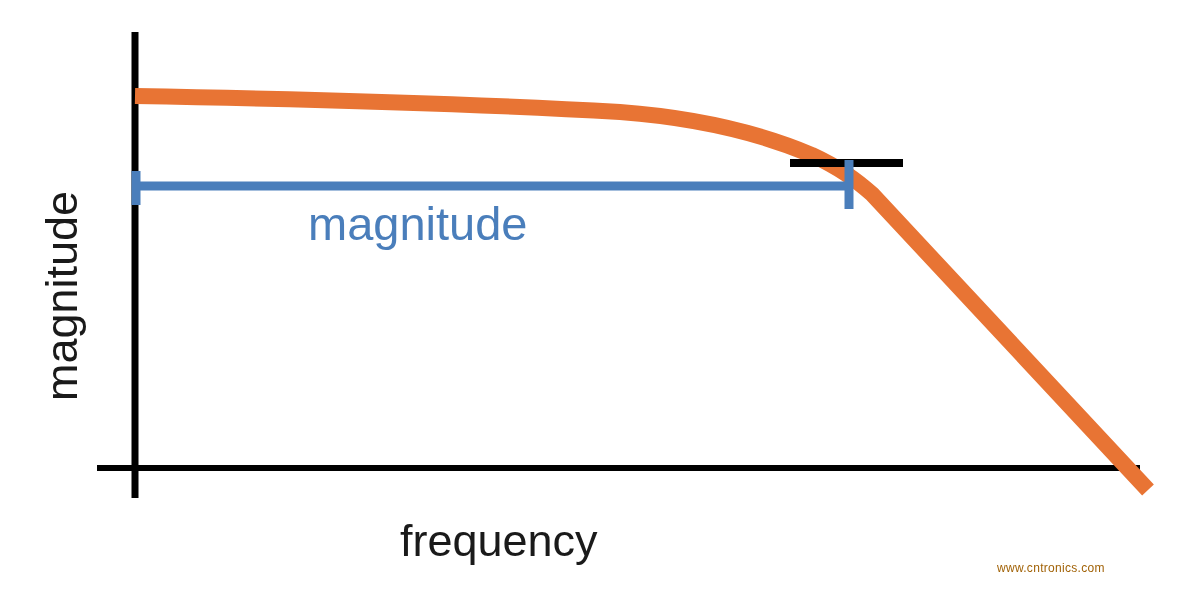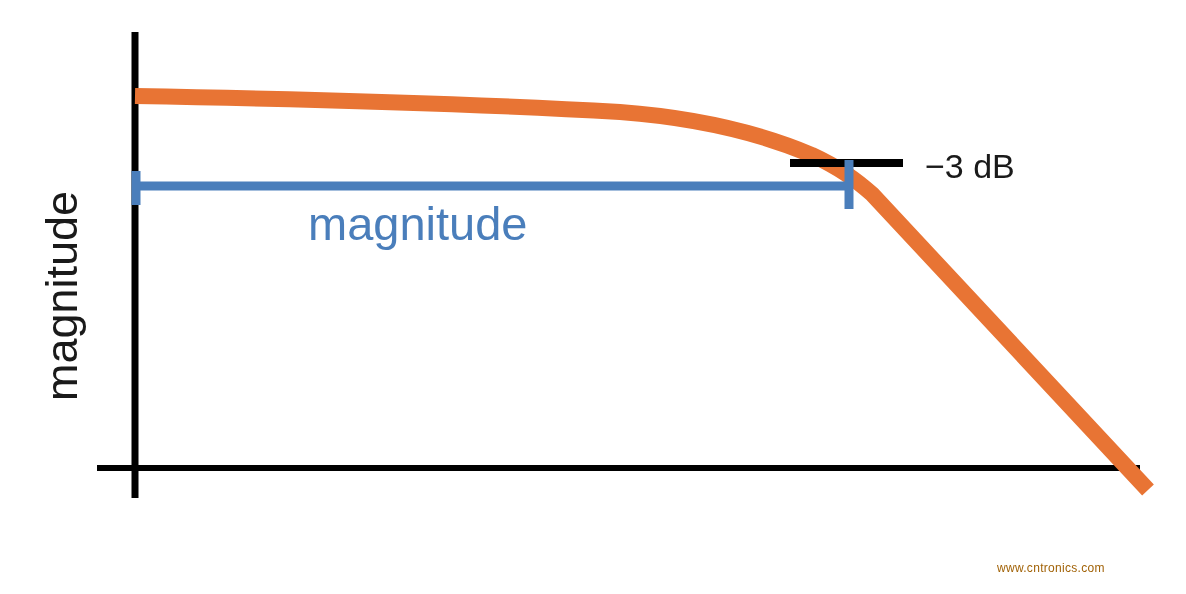--- a/index.html
+++ b/index.html
@@ -84,20 +84,20 @@
 
     <line id="bandwidth-line" x1="135" y1="186" x2="850" y2="186" stroke="#4A7EBB" stroke-width="9"></line>
 
     <line id="bandwidth-cap-left" x1="136" y1="171" x2="136" y2="205" stroke="#4A7EBB" stroke-width="9"></line>
 
     <line id="bandwidth-cap-right" x1="849" y1="160" x2="849" y2="209" stroke="#4A7EBB" stroke-width="9"></line>
   </svg>
 
   <div class="lbl" id="y-axis-label">magnitude</div>
 
+  <div class="lbl" id="x-axis-label">frequency</div>
 
   <div class="lbl" id="bandwidth-label">magnitude</div>
 
-  <div class="lbl" id="cutoff-label">−3 dB</div>
 
   <div class="lbl" id="watermark">www.cntronics.com</div>
 
 </div>
 
 </body></html>

